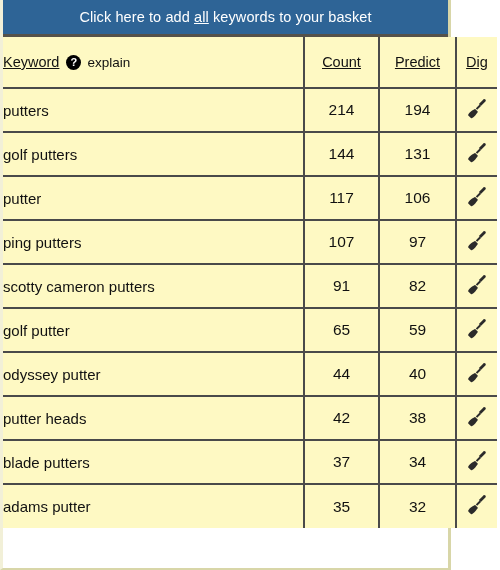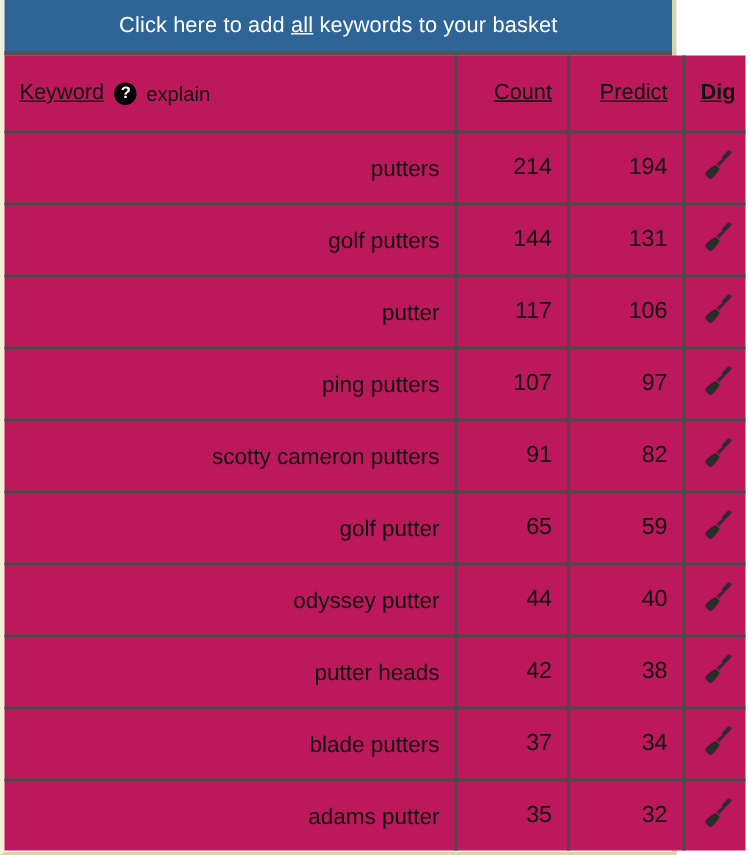--- a/index.html
+++ b/index.html
@@ -56,26 +56,25 @@
   table.kwtable col.c-keyword { width: 301px; }
   table.kwtable col.c-count   { width: 75px; }
   table.kwtable col.c-predict { width: 77px; }
   table.kwtable col.c-dig     { width: 41px; }
 
   table.kwtable th,
   table.kwtable td {
     border-right: 2px solid #4a4a4a;
     border-bottom: 2px solid #4a4a4a;
     box-sizing: border-box;
-    padding: 10px;
-    background: #be185d;
-    text-align: right;
+    padding: 0;
+    background: #fef9c3;
   }
   table.kwtable th:last-child,
-  table.kwtable td:last-child { border-right: 0; font-weight: bold; }
+  table.kwtable td:last-child { border-right: 0; }
 
   
   thead th {
     height: 51px;
     vertical-align: middle;
     font-weight: normal;
     font-size: 14.5px;
   }
   th.h-keyword {
     text-align: left;

